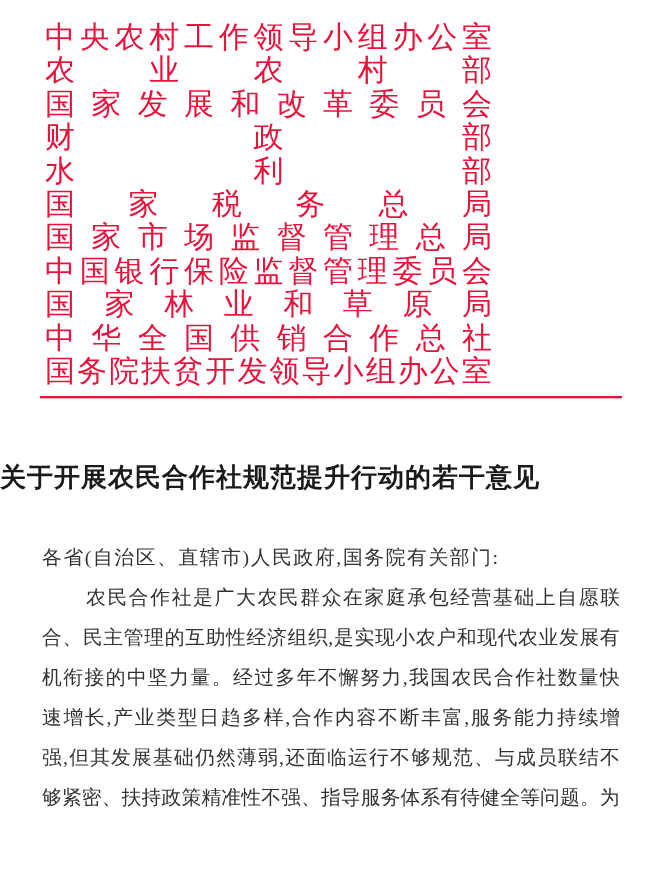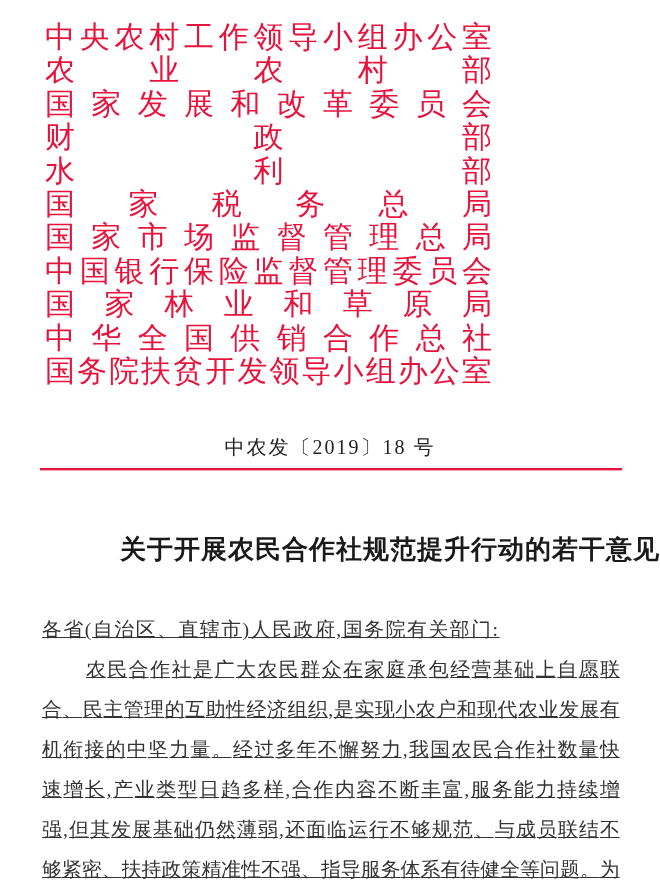--- a/index.html
+++ b/index.html
@@ -33,27 +33,27 @@
     font-size: 20px; line-height: 24px; letter-spacing: 2px;
     color: #222222;
   }
   .red-rule {
     height: 3px; margin: 9px 38px 0 40px;
     background: linear-gradient(to bottom, var(--red) 0, var(--red) 2px, #f4a9ba 2px, #f4a9ba 3px);
   }
 
   
   .title {
-    margin-top: 64px; text-align: right;
+    margin-top: 64px; text-align: left;
     font-size: 26px; line-height: 30px; font-weight: 700;
     letter-spacing: 1px; color: var(--title-ink);
   }
 
   
-  .body-block { margin: 44px 40px 0 42px; font-size: 19.8px; color: var(--ink); text-decoration: underline; }
+  .body-block { margin: 44px 40px 0 42px; font-size: 19.8px; color: var(--ink); }
   .salutation { line-height: 40px; height: 40px; letter-spacing: 1.6px; white-space: nowrap; }
   .para-line {
     display: flex; justify-content: space-between;
     line-height: 40px; height: 40px; white-space: nowrap;
   }
   .para-line span { flex: 0 0 auto; }
   .para-line.first { padding-left: 44px; }
 </style>
 </head>
 <body>
@@ -175,21 +175,20 @@
           <span>导</span>
           <span>小</span>
           <span>组</span>
           <span>办</span>
           <span>公</span>
           <span>室</span>
         </div>
     </div>
   </div>
 
-  <div class="ref-number">中农发〔2019〕18 号</div>
 
   <div class="red-rule"></div>
 
   <h1 class="title">关于开展农民合作社规范提升行动的若干意见</h1>
 
   <div class="body-block">
     <div class="salutation">各省(自治区、直辖市)人民政府,国务院有关部门:</div>
     <div class="para-line first">
         <span>农</span>
         <span>民</span>

